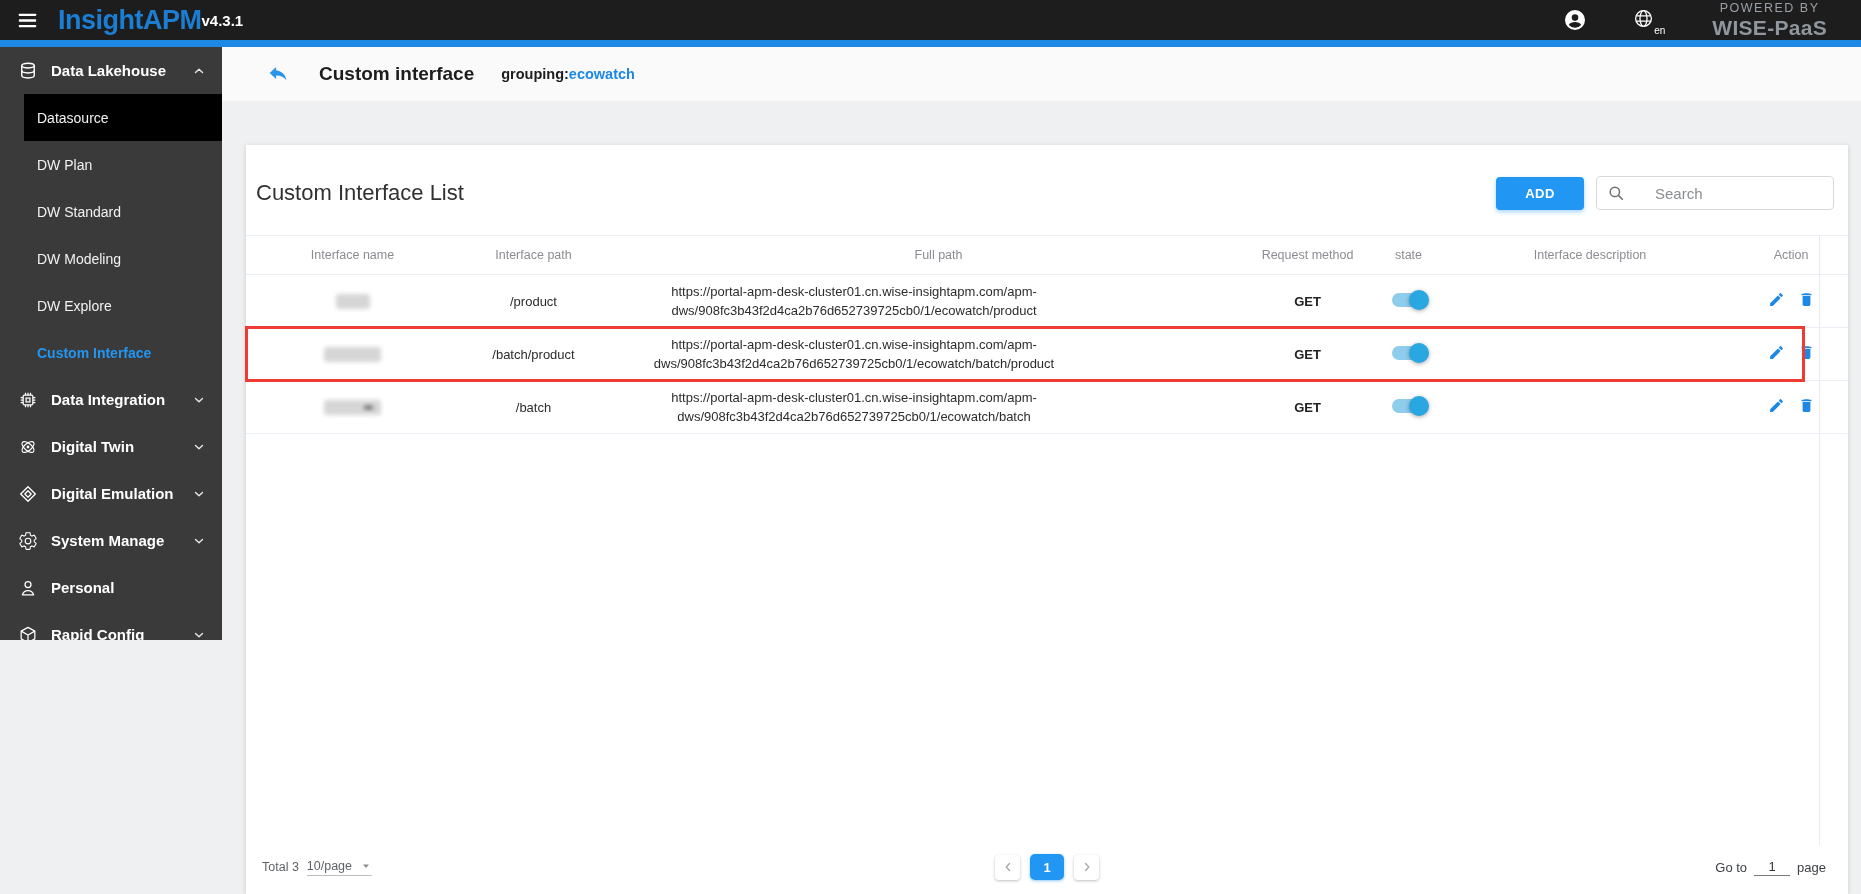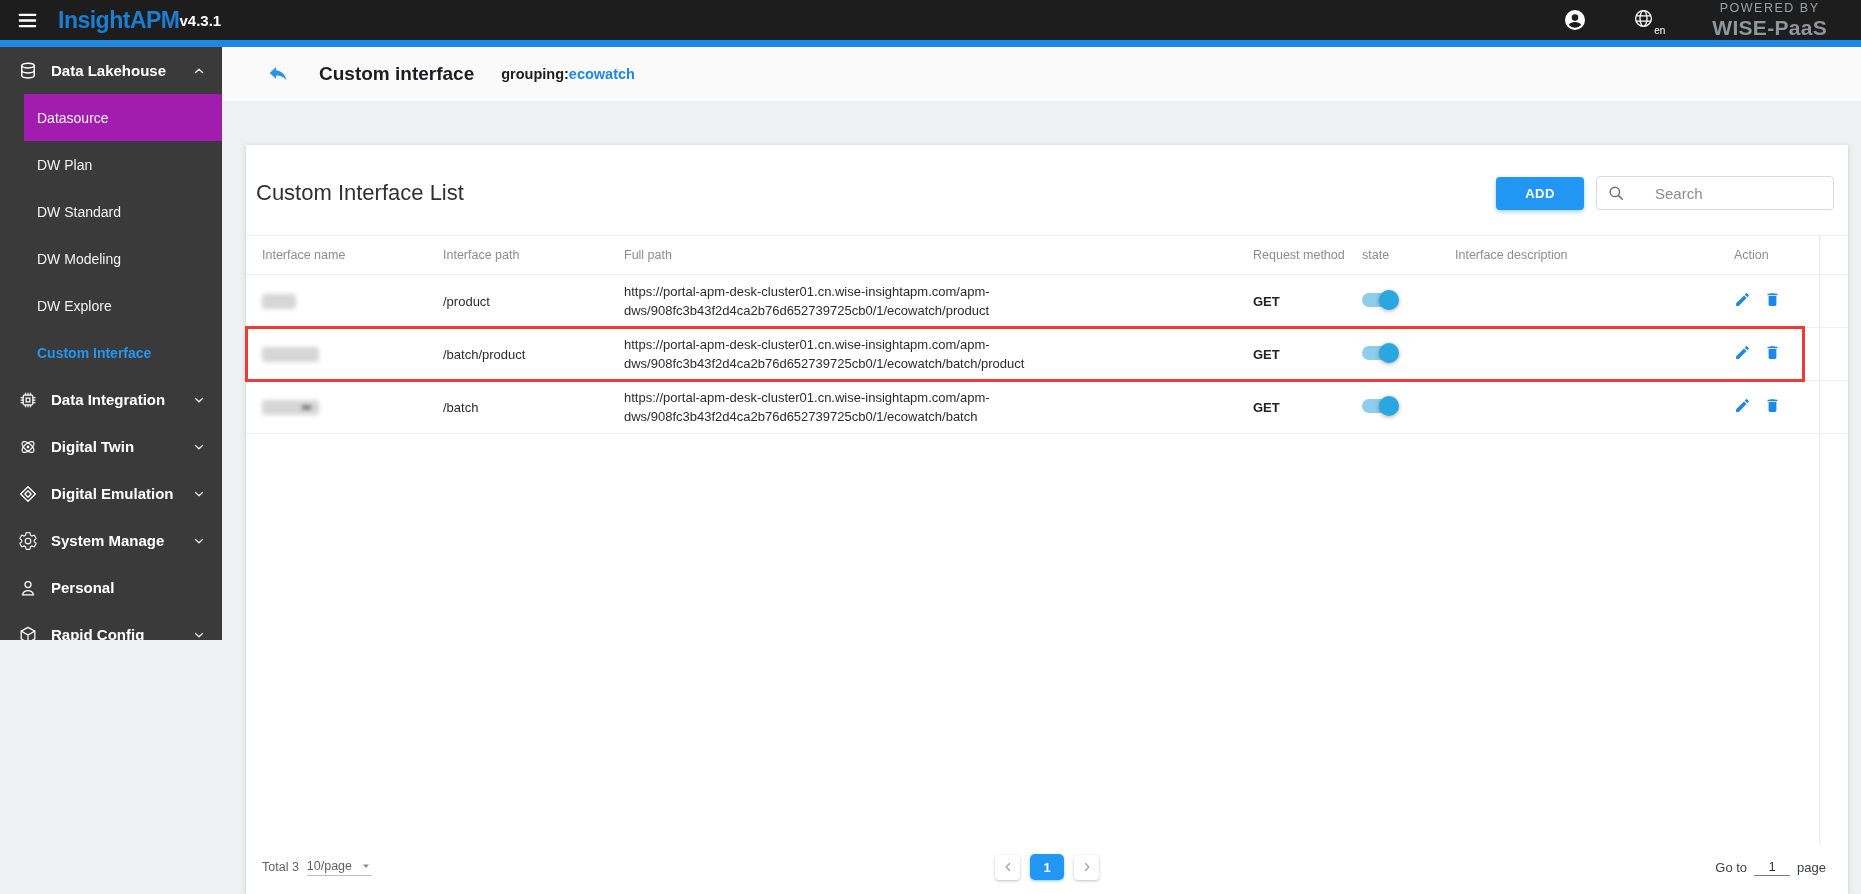--- a/index.html
+++ b/index.html
@@ -9,21 +9,21 @@
   *{box-sizing:border-box;}
   body{margin:0;background:#dfe1e3;font-family:"Liberation Sans",sans-serif;-webkit-font-smoothing:antialiased;}
   .screen{width:1861px;height:894px;position:relative;overflow:hidden;background:#eef0f1;}
 
   .icon{display:inline-block;line-height:0;}
   .icon svg{width:100%;height:100%;display:block;}
 
   
   .topbar{height:40px;background:#1d1d1d;display:flex;align-items:center;padding:0 16px;color:#fff;}
   .hamburger{width:23px;height:23px;color:#fff;cursor:pointer;}
-  .logo{margin-left:19px;font-size:23px;font-weight:bold;letter-spacing:-0.5px;color:var(--logo);}
+  .logo{margin-left:19px;font-size:27px;font-weight:bold;letter-spacing:-0.5px;color:var(--logo);}
   .version{font-size:15px;font-weight:bold;color:#fff;}
   .topbar-right{margin-left:auto;display:flex;align-items:center;padding-right:18px;}
   .avatar{width:24px;height:24px;color:#fff;cursor:pointer;}
   .globe-wrap{position:relative;margin-left:46px;cursor:pointer;}
   .globe{width:21px;height:21px;color:#fff;}
   .lang{position:absolute;right:-11px;bottom:-3px;font-size:10px;color:#fff;}
   .powered{margin-left:58px;display:flex;flex-direction:column;align-items:center;line-height:1;}
   .powered-line1{font-size:12.5px;letter-spacing:1.5px;color:#9aa0a6;}
   .powered-line2{font-size:21px;font-weight:bold;letter-spacing:0.3px;color:#8f969d;margin-top:2px;}
   .blue-strip{height:7px;background:var(--strip);}
@@ -32,21 +32,21 @@
   .bodyrow{display:flex;height:593px;}
   .sidebar{width:222px;background:#3a3a3a;flex:none;overflow:hidden;}
   .main{flex:1;display:flex;flex-direction:column;min-width:0;}
 
   
   .sb-section{height:47px;display:flex;align-items:center;padding:0 16px 0 18px;color:#fff;cursor:pointer;}
   .sb-section .icon{width:20px;height:20px;color:#fff;flex:none;}
   .sb-section .lbl{margin-left:13px;font-size:15px;font-weight:bold;white-space:nowrap;}
   .sb-section .chev{margin-left:auto;width:14px;height:14px;color:#e8e8e8;}
   .sb-sub{height:47px;display:flex;align-items:center;padding-left:37px;color:#f2f2f2;font-size:14px;cursor:pointer;white-space:nowrap;}
-  .sb-sub.active-bg{background:#a21caf;margin-left:24px;width:198px;padding-left:13px;}
+  .sb-sub.active-bg{background:#000000;margin-left:24px;width:198px;padding-left:13px;}
   .sb-sub.selected{color:var(--accent);font-weight:bold;}
 
   
   .crumb{height:54px;background:#fafafa;display:flex;align-items:center;padding-left:45px;flex:none;box-shadow:0 1px 2px rgba(0,0,0,0.06);}
   .back{width:23px;height:23px;color:#2a95e8;cursor:pointer;}
   .crumb-title{margin-left:29px;font-size:19px;font-weight:bold;color:#1d1d1f;}
   .grouping{margin-left:27px;font-size:14.5px;font-weight:bold;color:#1d1d1f;}
   .grouping .val{color:var(--strip);cursor:pointer;}
 
   
@@ -56,21 +56,21 @@
   .card-title{font-size:22px;color:#303133;}
   .add-btn{margin-left:auto;width:88px;height:33px;background:var(--accent);color:#fff;border:none;border-radius:4px;
     font-family:inherit;font-size:13px;font-weight:bold;letter-spacing:0.5px;cursor:pointer;box-shadow:0 2px 4px rgba(33,150,243,0.4);}
   .search-box{margin-left:12px;width:238px;height:34px;border:1px solid #d9d9d9;border-radius:4px;background:#fff;
     display:flex;align-items:center;padding:0 10px;gap:19px;}
   .search-box .icon{width:18px;height:18px;color:#6e7074;flex:none;}
   .search-box input{border:none;outline:none;margin-left:9px;flex:1;min-width:0;font-family:inherit;font-size:15px;color:#333;}
   .search-box input::placeholder{color:#8a8d91;}
 
   
-  .table{position:relative;}
+  .table{position:relative;text-align:center;}
   .table::after{content:'';position:absolute;top:0;bottom:0;right:28px;width:1px;background:#e8eaed;}
   .thead,.trow{display:flex;align-items:center;padding-left:16px;}
   .thead{height:40px;border-top:1px solid #ebeef5;border-bottom:1px solid #ebeef5;color:#8b8d92;font-size:12.5px;}
   .col-name{width:181px;flex:none;}
   .col-path{width:181px;flex:none;}
   .col-full{width:629px;flex:none;}
   .col-method{width:109px;flex:none;}
   .col-state{width:93px;flex:none;}
   .col-desc{width:270px;flex:none;}
   .col-action{width:123px;flex:none;}

